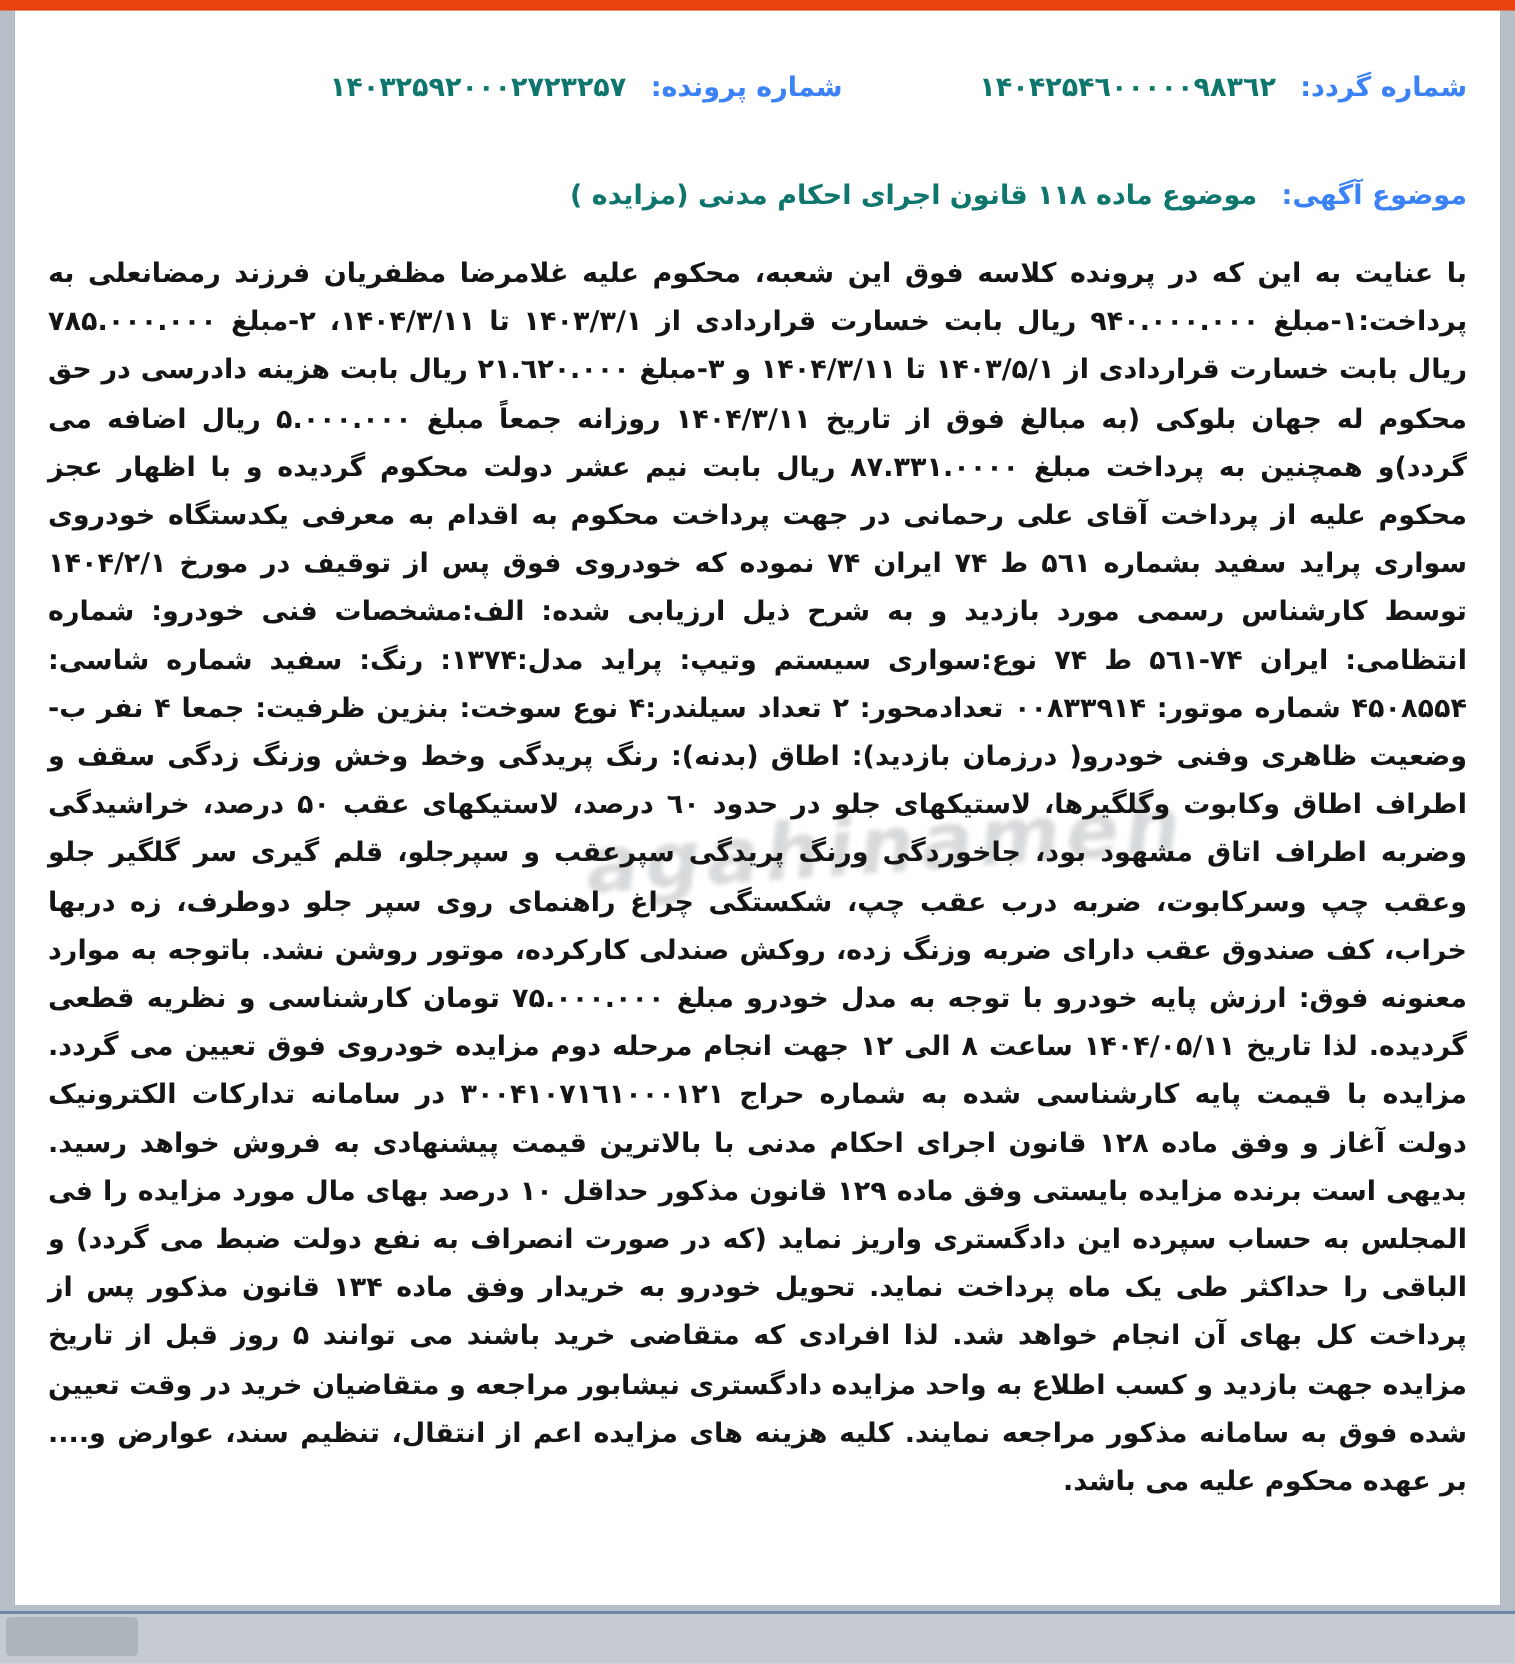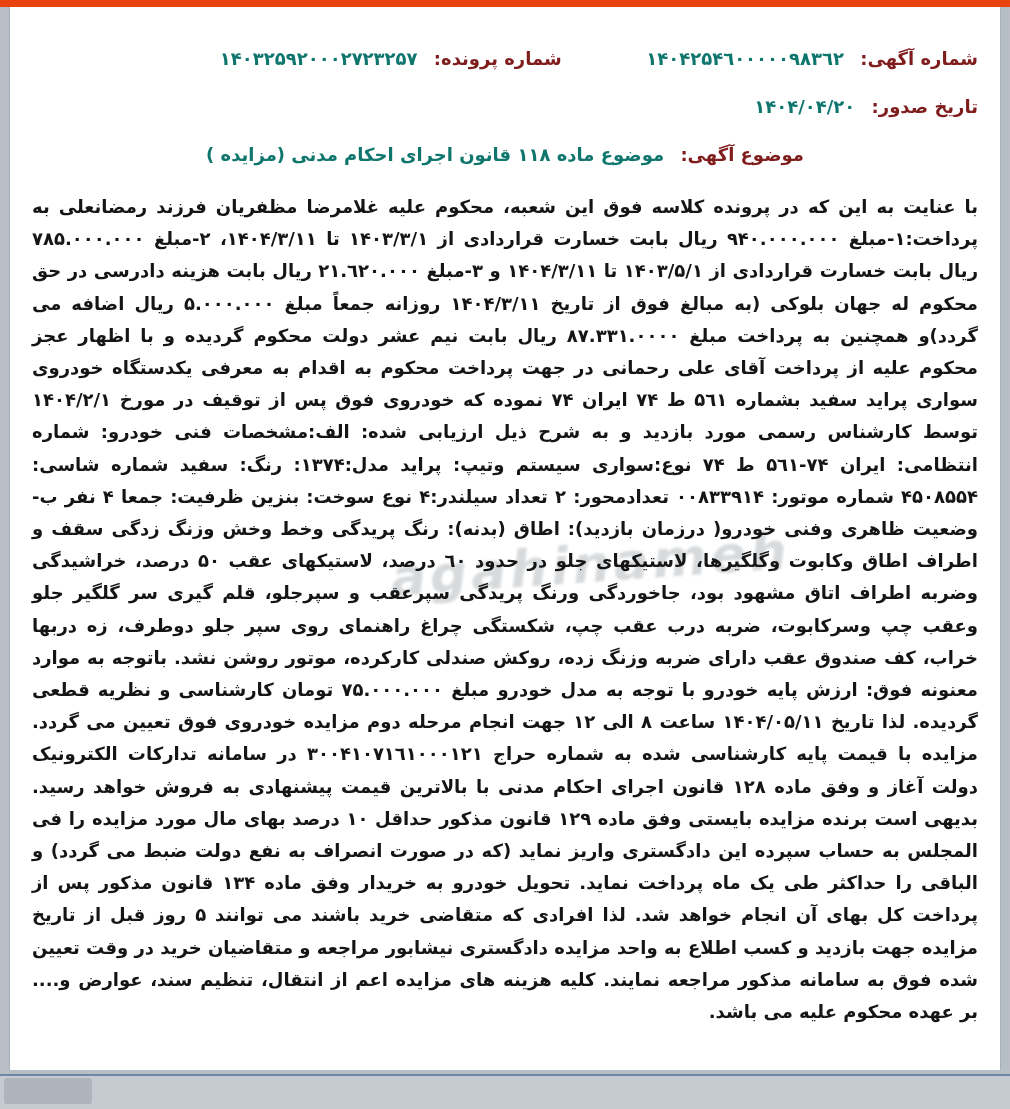--- a/index.html
+++ b/index.html
@@ -37,24 +37,24 @@
     font-size:52px; font-weight:bold; font-style:italic;
     letter-spacing:4px;
     color:#8f969c; opacity:0.35;
     filter:blur(1.3px);
     white-space:nowrap;
     pointer-events:none;
   }
 
   .meta-row { display:flex; font-size:18px; margin-bottom:24px; line-height:24px; }
   .meta-row.single { display:block; }
-  .meta-row.gap-top { margin-top:20px;text-align:center; }
+  .meta-row.gap-top { margin-top:20px; }
   .cell-r { flex:0 0 44%; }
   .cell-l { flex:1 1 auto; }
-  .lbl { color:#7f1d1d; margin-left:10px; }
+  .lbl { color:#3b82f6; margin-left:10px; }
   .val { color:#0f766e; }
 
   .bodytext {
     margin-top:6px;
     font-size:18px;
     line-height:32.2px;
     text-align:justify;
     color:#151515;
   }
 
@@ -80,34 +80,30 @@
   <div class="page">
 
     <div class="watermark">
       <span>agahinameh</span>
     </div>
 
     <div class="content">
 
       <div class="meta-row">
         <div class="cell-r">
-          <span class="lbl">شماره آگهی:</span>
+          <span class="lbl">شماره گردد:</span>
           <span class="val">۱۴۰۴۲۵۴٦۰۰۰۰۰۹۸۳٦۲</span>
         </div>
         <div class="cell-l">
           <span class="lbl">شماره پرونده:</span>
           <span class="val">۱۴۰۳۲۵۹۲۰۰۰۲۷۲۳۲۵۷</span>
         </div>
       </div>
 
       <div class="meta-row">
-        <div class="cell-r">
-          <span class="lbl">تاریخ صدور:</span>
-          <span class="val">۱۴۰۴/۰۴/۲۰</span>
-        </div>
       </div>
 
       <div class="meta-row single gap-top">
         <span class="lbl">موضوع آگهی:</span>
         <span class="val">موضوع ماده ۱۱۸ قانون اجرای احکام مدنی (مزایده )</span>
       </div>
 
 
       <p class="bodytext">با عنایت به این که در پرونده کلاسه فوق این شعبه، محکوم علیه غلامرضا مظفریان فرزند رمضانعلی به پرداخت:۱-مبلغ ۹۴۰.۰۰۰.۰۰۰ ریال بابت خسارت قراردادی از ۱۴۰۳/۳/۱ تا ۱۴۰۴/۳/۱۱، ۲-مبلغ ۷۸۵.۰۰۰.۰۰۰ ریال بابت خسارت قراردادی از ۱۴۰۳/۵/۱ تا ۱۴۰۴/۳/۱۱ و ۳-مبلغ ۲۱.٦۲۰.۰۰۰ ریال بابت هزینه دادرسی در حق محکوم له جهان بلوکی (به مبالغ فوق از تاریخ ۱۴۰۴/۳/۱۱ روزانه جمعاً مبلغ ۵.۰۰۰.۰۰۰ ریال اضافه می گردد)و همچنین به پرداخت مبلغ ۸۷.۳۳۱.۰۰۰۰ ریال بابت نیم عشر دولت محکوم گردیده و با اظهار عجز محکوم علیه از پرداخت آقای علی رحمانی در جهت پرداخت محکوم به اقدام به معرفی یکدستگاه خودروی سواری پراید سفید بشماره ۵٦۱ ط ۷۴ ایران ۷۴ نموده که خودروی فوق پس از توقیف در مورخ ۱۴۰۴/۲/۱ توسط کارشناس رسمی مورد بازدید و به شرح ذیل ارزیابی شده: الف:مشخصات فنی خودرو: شماره انتظامی: ایران ۷۴-۵٦۱ ط ۷۴ نوع:سواری سیستم وتیپ: پراید مدل:۱۳۷۴: رنگ: سفید شماره شاسی: ۴۵۰۸۵۵۴ شماره موتور: ۰۰۸۳۳۹۱۴ تعدادمحور: ۲ تعداد سیلندر:۴ نوع سوخت: بنزین ظرفیت: جمعا ۴ نفر ب-وضعیت ظاهری وفنی خودرو( درزمان بازدید): اطاق (بدنه): رنگ پریدگی وخط وخش وزنگ زدگی سقف و اطراف اطاق وکابوت وگلگیرها، لاستیکهای جلو در حدود ٦۰ درصد، لاستیکهای عقب ۵۰ درصد، خراشیدگی وضربه اطراف اتاق مشهود بود، جاخوردگی ورنگ پریدگی سپرعقب و سپرجلو، قلم گیری سر گلگیر جلو وعقب چپ وسرکابوت، ضربه درب عقب چپ، شکستگی چراغ راهنمای روی سپر جلو دوطرف، زه دربها خراب، کف صندوق عقب دارای ضربه وزنگ زده، روکش صندلی کارکرده، موتور روشن نشد. باتوجه به موارد معنونه فوق: ارزش پایه خودرو با توجه به مدل خودرو مبلغ ۷۵.۰۰۰.۰۰۰ تومان کارشناسی و نظریه قطعی گردیده. لذا تاریخ ۱۴۰۴/۰۵/۱۱ ساعت ۸ الی ۱۲ جهت انجام مرحله دوم مزایده خودروی فوق تعیین می گردد. مزایده با قیمت پایه کارشناسی شده به شماره حراج ۳۰۰۴۱۰۷۱٦۱۰۰۰۱۲۱ در سامانه تدارکات الکترونیک دولت آغاز و وفق ماده ۱۲۸ قانون اجرای احکام مدنی با بالاترین قیمت پیشنهادی به فروش خواهد رسید. بدیهی است برنده مزایده بایستی وفق ماده ۱۲۹ قانون مذکور حداقل ۱۰ درصد بهای مال مورد مزایده را فی المجلس به حساب سپرده این دادگستری واریز نماید (که در صورت انصراف به نفع دولت ضبط می گردد) و الباقی را حداکثر طی یک ماه پرداخت نماید. تحویل خودرو به خریدار وفق ماده ۱۳۴ قانون مذکور پس از پرداخت کل بهای آن انجام خواهد شد. لذا افرادی که متقاضی خرید باشند می توانند ۵ روز قبل از تاریخ مزایده جهت بازدید و کسب اطلاع به واحد مزایده دادگستری نیشابور مراجعه و متقاضیان خرید در وقت تعیین شده فوق به سامانه مذکور مراجعه نمایند. کلیه هزینه های مزایده اعم از انتقال، تنظیم سند، عوارض و.... بر عهده محکوم علیه می باشد.</p>
 

